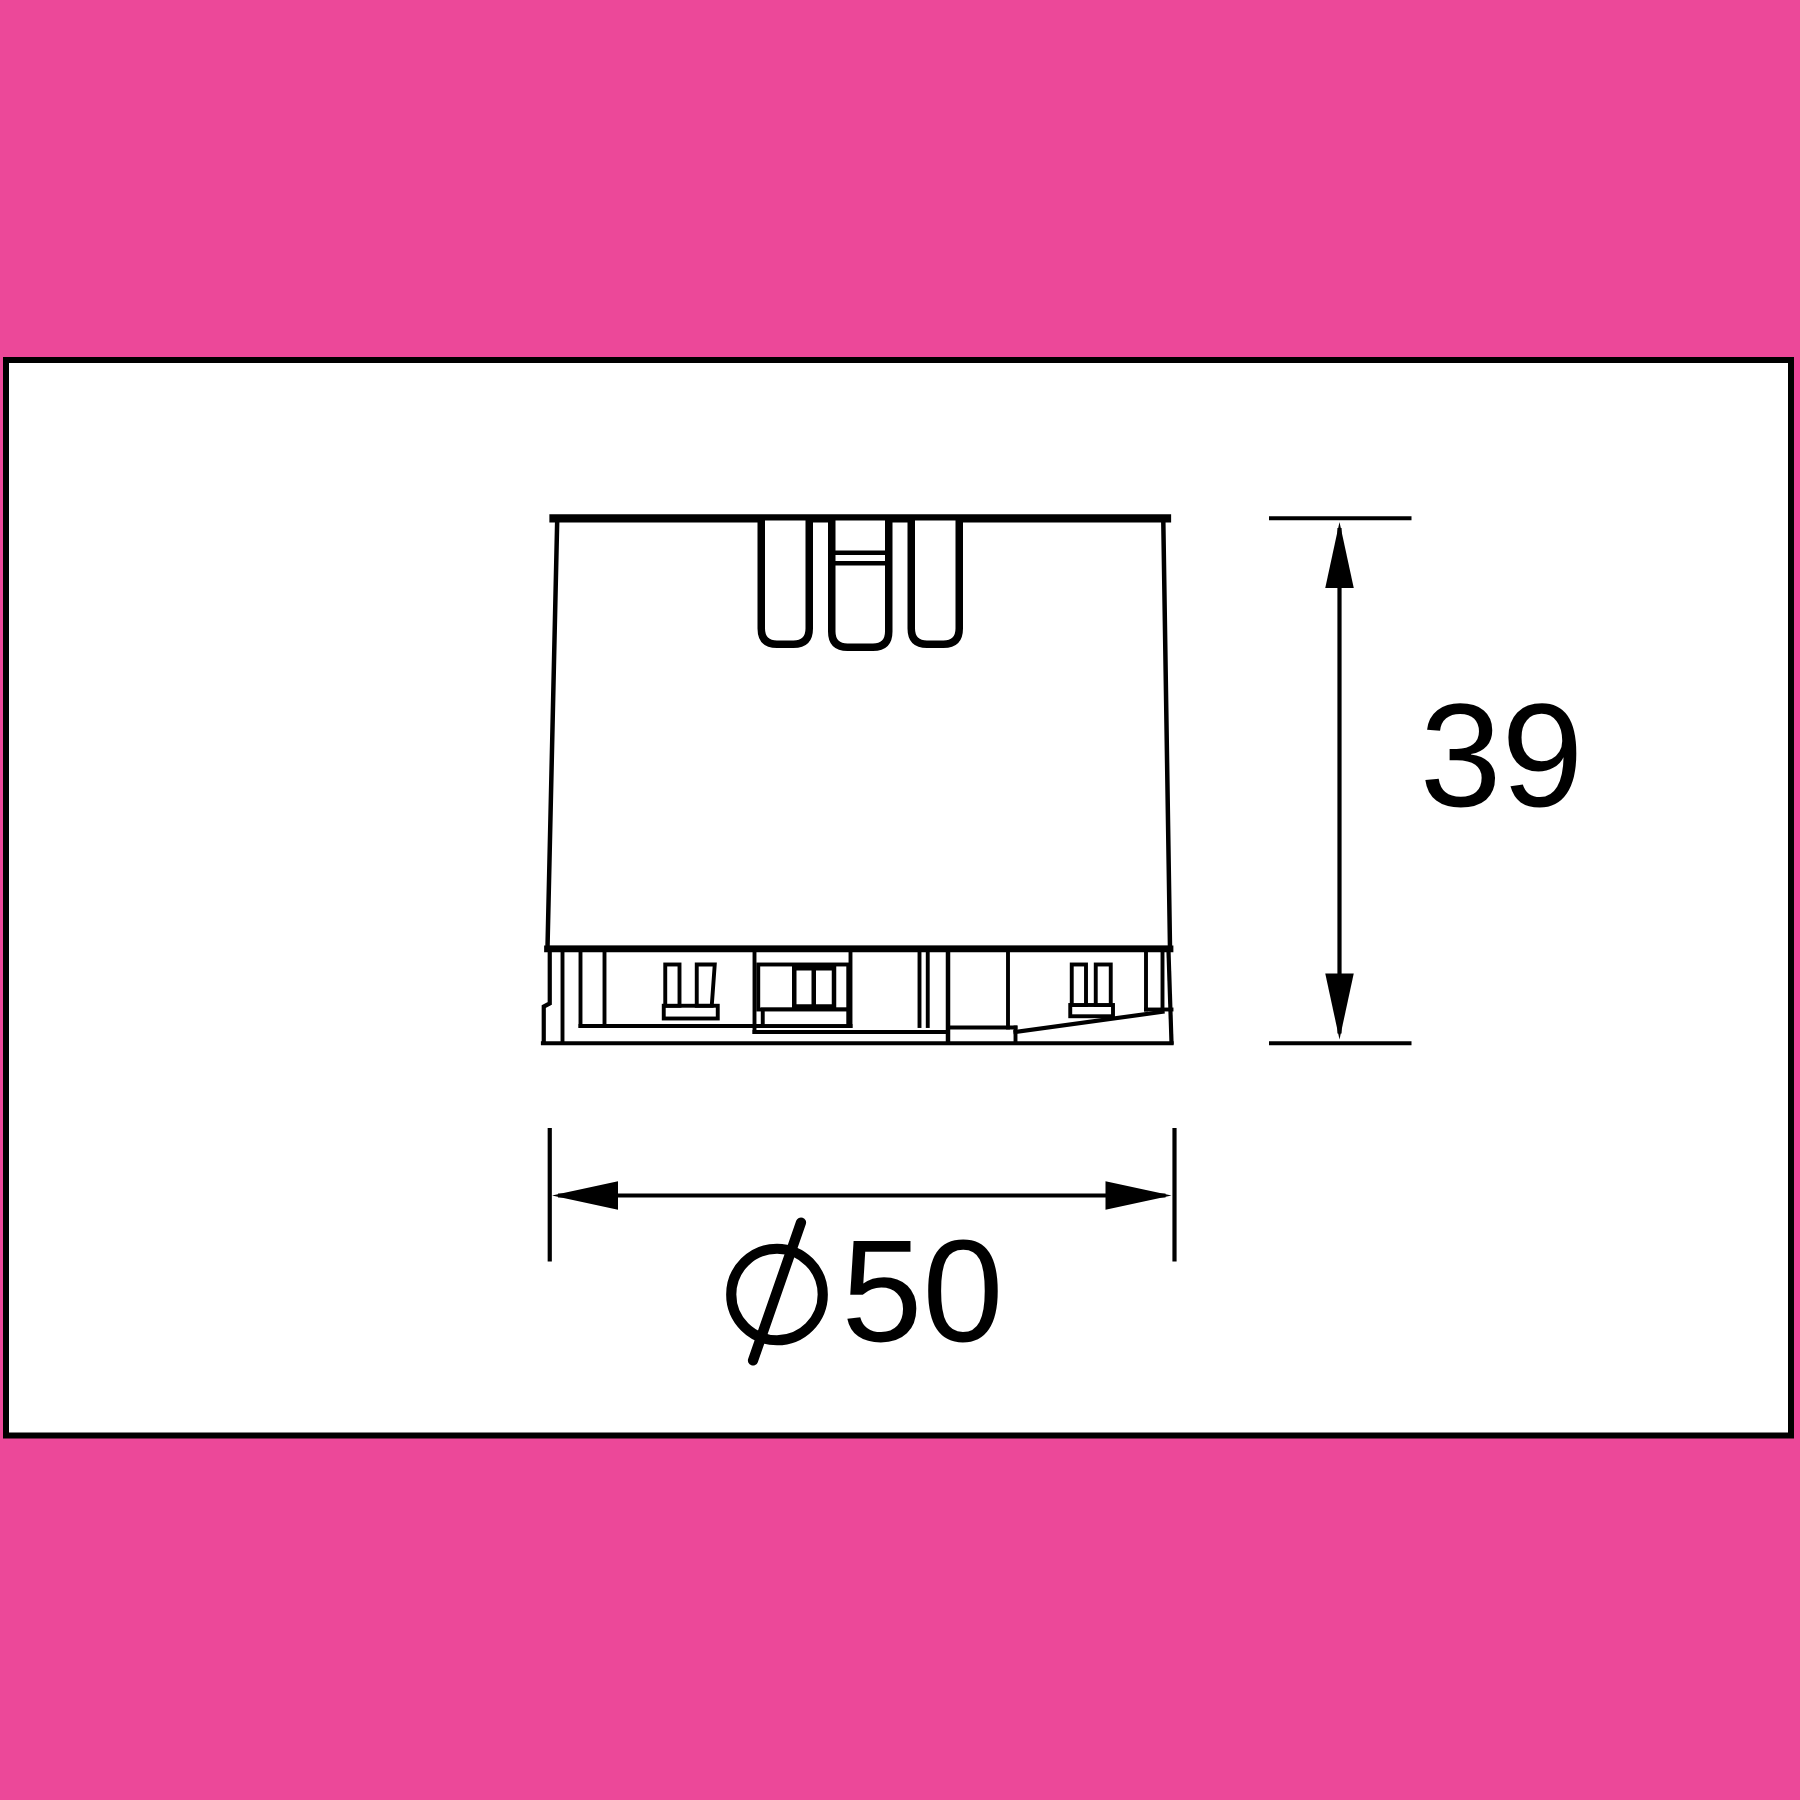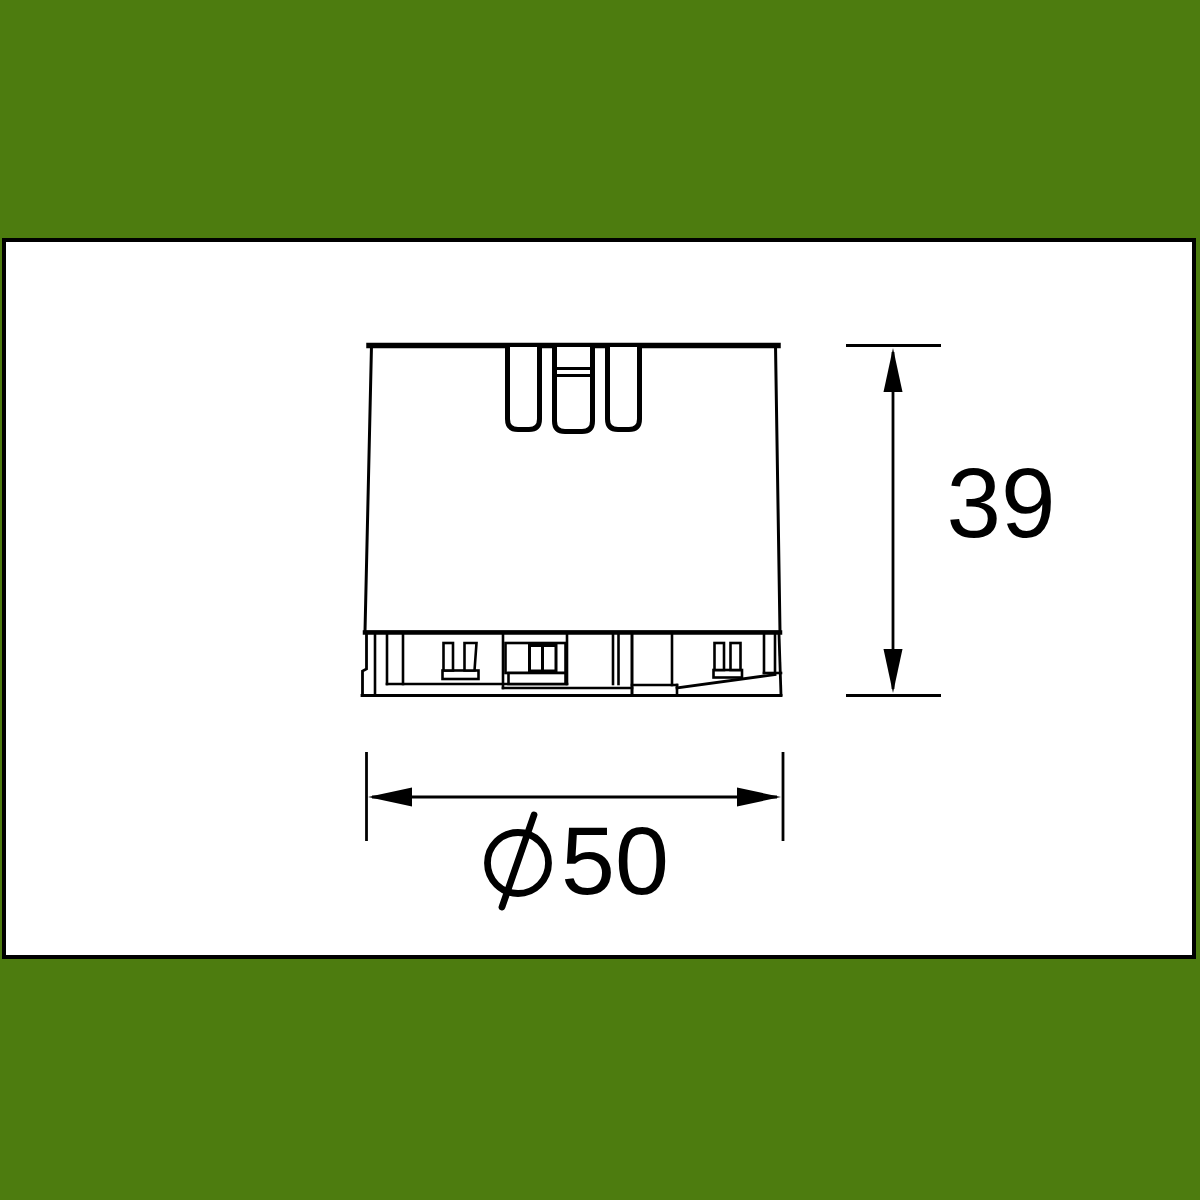--- a/index.html
+++ b/index.html
@@ -4,21 +4,21 @@
 <style>
   html, body {
     margin: 0;
     padding: 0;
     background: #ffffff;
   }
   .canvas {
     position: relative;
     width: 1200px;
     height: 1200px;
-    background: #4d7c0f;
+    background: #ec4899;
     font-family: "Liberation Sans", sans-serif;
   }
   svg {
     display: block;
   }
   .dim-text {
     font-family: "Liberation Sans", sans-serif;
     fill: #000000;
   }
 </style>

